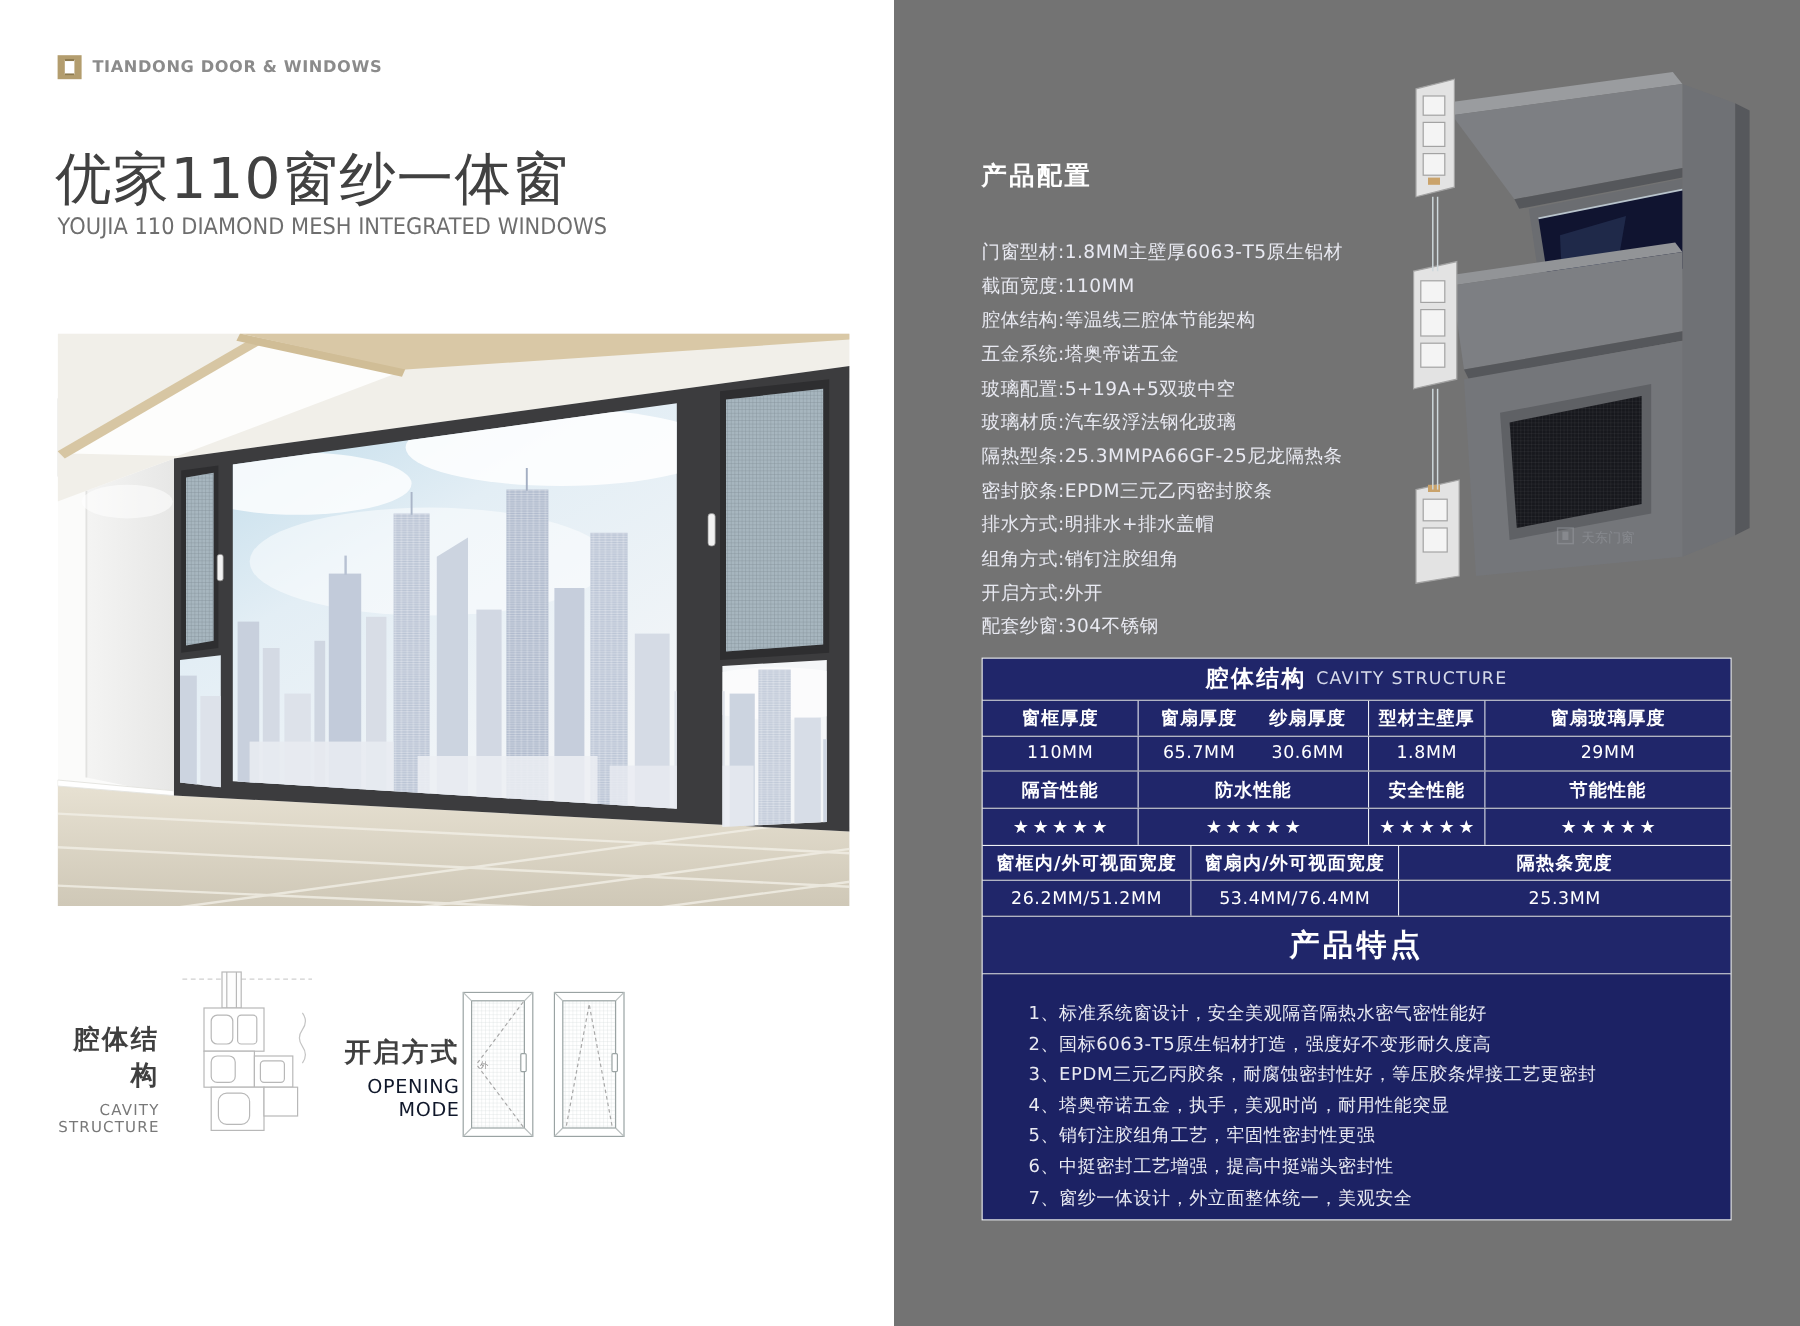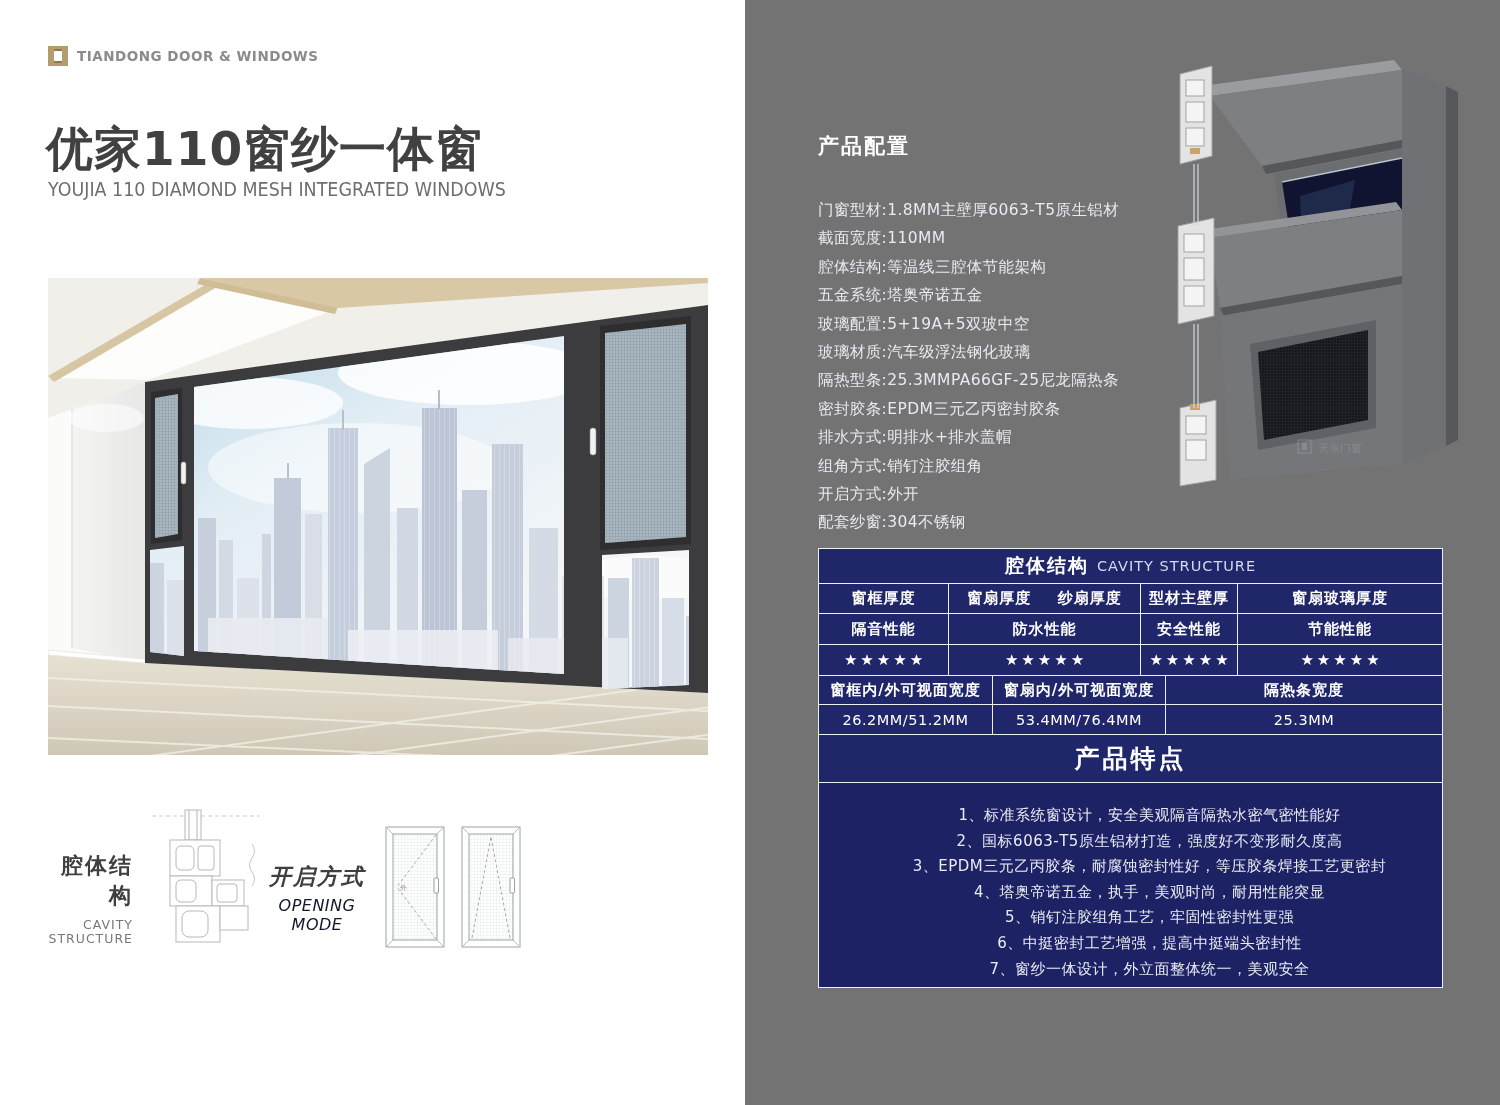--- a/index.html
+++ b/index.html
@@ -4,30 +4,30 @@
 <style>
   html,body{margin:0;padding:0;background:#e8e8e8;}
   .page{position:relative;width:1500px;height:1105px;background:#ffffff;overflow:hidden;
         font-family:"DejaVu Sans","Liberation Sans",sans-serif;}
   
   .logo-row{position:absolute;left:48px;top:46px;display:flex;align-items:center;gap:9px;}
   .logo-ico{width:20px;height:20px;background:#b39d6e;position:relative;}
   .logo-ico i{position:absolute;left:6px;top:3px;width:8px;height:14px;background:#fff;border-radius:1px;
               border-top:2px solid #8d7a4f;border-bottom:2px solid #8d7a4f;box-sizing:border-box;}
   .logo-text{font-size:13.5px;font-weight:bold;color:#8b8b8b;letter-spacing:.5px;}
-  .main-title{position:absolute;left:46px;top:118px;font-size:47px;font-weight:700;color:#414141;
+  .main-title{position:absolute;left:46px;top:118px;font-size:47px;font-weight:400;color:#414141;
               letter-spacing:1px;white-space:nowrap;}
   .sub-title{position:absolute;left:48px;top:178px;font-size:19px;color:#6e6e6e;letter-spacing:0;
              white-space:nowrap;transform:scaleX(.92);transform-origin:left;}
   .photo{position:absolute;left:48px;top:278px;width:660px;height:477px;}
   
   .cav-label{position:absolute;left:38px;top:851px;width:95px;text-align:right;}
   .cav-label .cn{font-size:22px;font-weight:bold;color:#3f3f3f;letter-spacing:2px;}
   .cav-label .en{font-size:12.5px;color:#787878;letter-spacing:1px;line-height:14px;margin-top:7px;}
-  .open-label{position:absolute;left:261px;top:862px;width:112px;text-align:center;font-style:italic;}
+  .open-label{position:absolute;left:271px;top:862px;width:112px;text-align:right;}
   .open-label .cn{font-size:22px;font-weight:bold;color:#3f3f3f;letter-spacing:2px;}
   .open-label .en{font-size:16px;color:#0f172a;letter-spacing:.5px;margin-top:4px;}
   .section-svg{position:absolute;left:148px;top:806px;}
   .diag1{position:absolute;left:385px;top:826px;}
   .diag2{position:absolute;left:461px;top:826px;}
   
   .right-panel{position:absolute;left:745px;top:0;width:755px;height:1105px;background:#737373;}
   .cfg-head{position:absolute;left:73px;top:132px;font-size:21px;font-weight:bold;color:#ffffff;letter-spacing:2px;}
   .cfg-list{position:absolute;left:73px;top:196px;}
   .cfg-item{font-size:15.5px;color:#e9eaf2;line-height:28.4px;letter-spacing:.4px;white-space:nowrap;}
@@ -44,21 +44,21 @@
   .tc:last-child{border-right:none;}
   .tc-dual{justify-content:space-around;padding:0 14px;gap:18px;}
   .th{font-size:15px;font-weight:bold;letter-spacing:1px;}
   .tv{font-size:14.5px;letter-spacing:.5px;}
   .tstars{font-size:15px;letter-spacing:3px;color:#ffffff;padding-left:3px;}
   .t-title{height:34px;}
   .t-title .cn{font-size:19px;font-weight:bold;letter-spacing:2px;}
   .t-title .en{font-size:14.5px;color:#d6daea;margin-left:8px;letter-spacing:1px;}
   .h29{height:29px;} .h28{height:28px;} .h30{height:30px;} .h47{height:47px;}
   .feat-title{font-size:25px;font-weight:bold;letter-spacing:3px;}
-  .feat-box{background:#1c2264;display:block;height:204px;padding:20px 0 0 38px;box-sizing:border-box;text-align:center;}
+  .feat-box{background:#1c2264;display:block;height:204px;padding:20px 0 0 38px;box-sizing:border-box;}
   .feat-item{font-size:15px;color:#e9eaf2;line-height:25.6px;letter-spacing:.5px;white-space:nowrap;}
 </style>
 </head>
 <body>
 
 <div class="page">
 
   <div class="logo-row">
     <span class="logo-ico">
         <i></i>
@@ -337,20 +337,29 @@
       </div>
       <div class="trow c4 h29">
         <div class="tc th">窗框厚度</div>
         <div class="tc th tc-dual">
           <span>窗扇厚度</span>
             <span>纱扇厚度</span>
         </div>
         <div class="tc th">型材主壁厚</div>
         <div class="tc th">窗扇玻璃厚度</div>
       </div>
+      <div class="trow c4 h28">
+        <div class="tc tv">110MM</div>
+        <div class="tc tv tc-dual">
+          <span>65.7MM</span>
+            <span>30.6MM</span>
+        </div>
+        <div class="tc tv">1.8MM</div>
+        <div class="tc tv">29MM</div>
+      </div>
       <div class="trow c4 h30">
         <div class="tc th">隔音性能</div>
         <div class="tc th">防水性能</div>
         <div class="tc th">安全性能</div>
         <div class="tc th">节能性能</div>
       </div>
       <div class="trow c4 h30">
         <div class="tc tstars">★★★★★</div>
         <div class="tc tstars">★★★★★</div>
         <div class="tc tstars">★★★★★</div>

